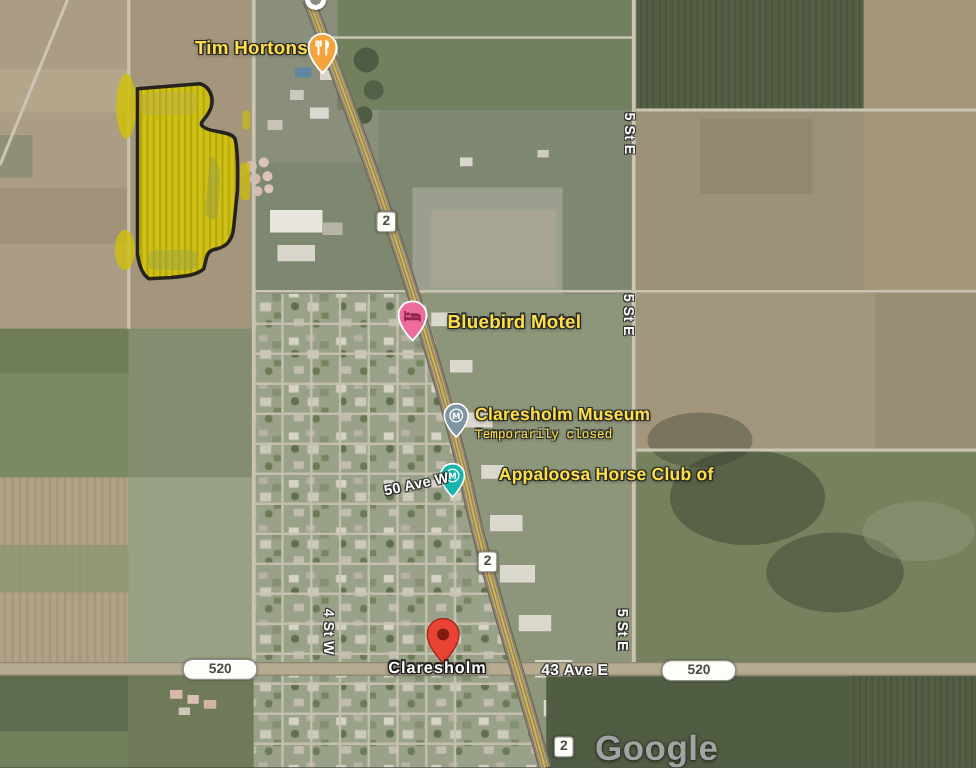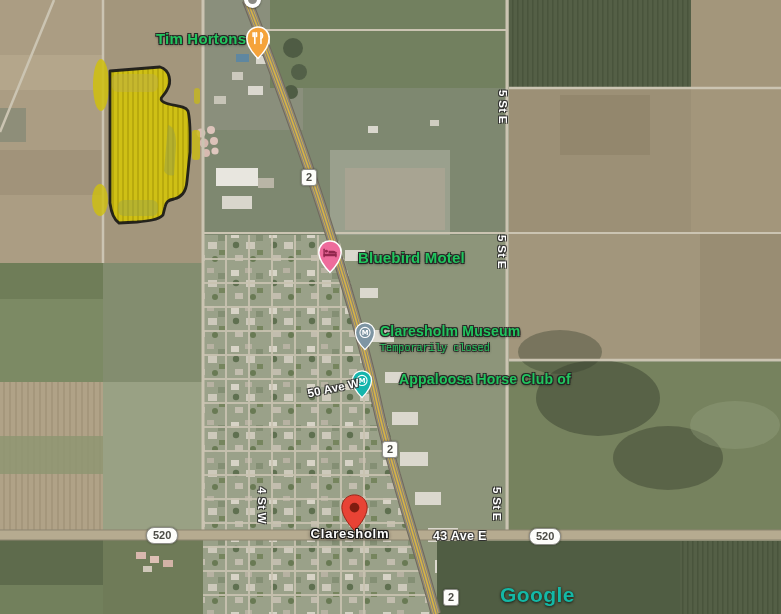--- a/index.html
+++ b/index.html
@@ -5,21 +5,21 @@
   html,body{margin:0;padding:0;background:#222;}
   .map{
     position:relative;width:781px;height:614px;overflow:hidden;
     font-family:"Liberation Sans",sans-serif;
     -webkit-user-select:none;user-select:none;
   }
   .map svg.bg{position:absolute;left:0;top:0;display:block;}
 
   
   .poi-label{
-    position:absolute;color:#22c55e;font-weight:700;font-size:15px;white-space:nowrap;
+    position:absolute;color:#fde047;font-weight:700;font-size:15px;white-space:nowrap;
     text-shadow:-1px -1px 0 rgba(35,35,35,.9),1px -1px 0 rgba(35,35,35,.9),
                 -1px 1px 0 rgba(35,35,35,.9),1px 1px 0 rgba(35,35,35,.9),
                 0 1px 3px rgba(0,0,0,.8);
     letter-spacing:.2px;line-height:15px;
   }
   .poi-label.small{font-size:14px;}
   .poi-status{font-weight:400;font-size:10px;letter-spacing:.1px;font-family:Liberation Mono, monospace;}
   .two-line span{display:block;}
 
   .place-label{
@@ -36,35 +36,34 @@
     letter-spacing:.3px;
   }
   .road-label.vert{writing-mode:vertical-rl;}
   .road-label.tilt{transform:rotate(-12deg);}
 
   .shield{
     position:absolute;background:#fdfdfa;border:1px solid #8e8e88;color:#4c4c45;
     font-size:11px;font-weight:700;line-height:13px;padding:1px 4px;border-radius:3px;
     box-shadow:0 0 2px rgba(0,0,0,.45);white-space:nowrap;
   }
-  .shield.pill{border-radius:8px;padding:1px 6px;}
+  .shield.pill{border-radius:8px;padding:1px 20px;}
 
   .pin{position:absolute;}
   .partial-marker{
     position:absolute;width:17px;height:17px;border-radius:50%;
     background:#fff;box-shadow:0 1px 2px rgba(0,0,0,.4);
   }
   .partial-marker::after{
     content:"";position:absolute;left:4px;top:4px;width:9px;height:9px;border-radius:50%;background:#8b8b85;
   }
 
   .google-logo{
-    position:absolute;color:#14b8a6;font-size:21px;font-weight:700;letter-spacing:.4px;
+    position:absolute;color:#a3a3a3;font-size:28px;font-weight:700;letter-spacing:.4px;
     text-shadow:0 1px 3px rgba(0,0,0,.65),0 0 2px rgba(0,0,0,.4);
-    margin-left:24px;
   }
 </style>
 </head>
 <body>
 
 <div class="map">
 
   <svg class="bg" width="781" height="614" viewBox="0 0 781 614">
     <defs>
       <pattern id="rowsDark" width="5" height="5" patternUnits="userSpaceOnUse">

